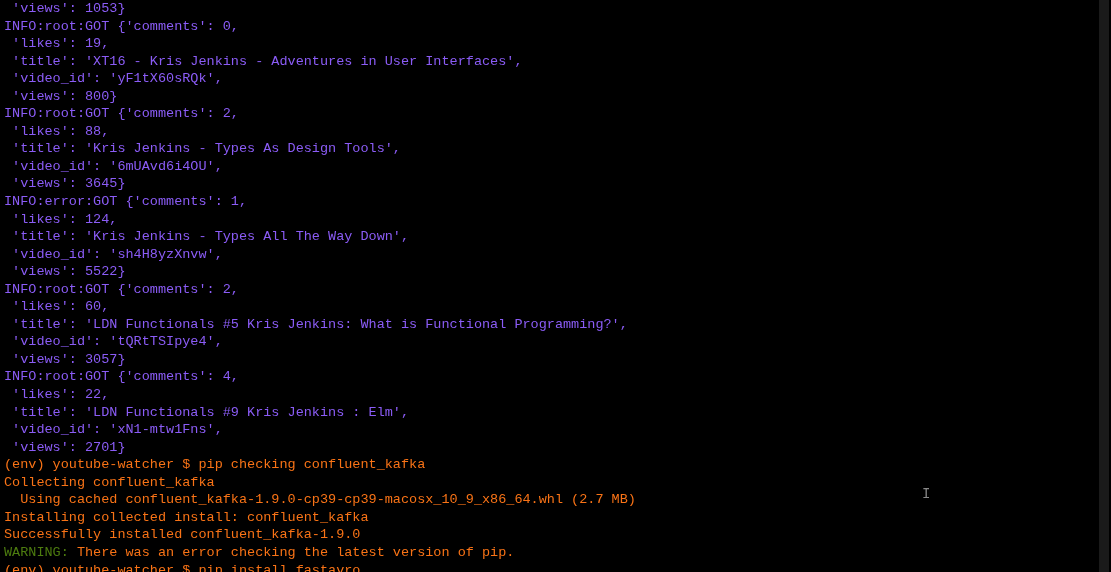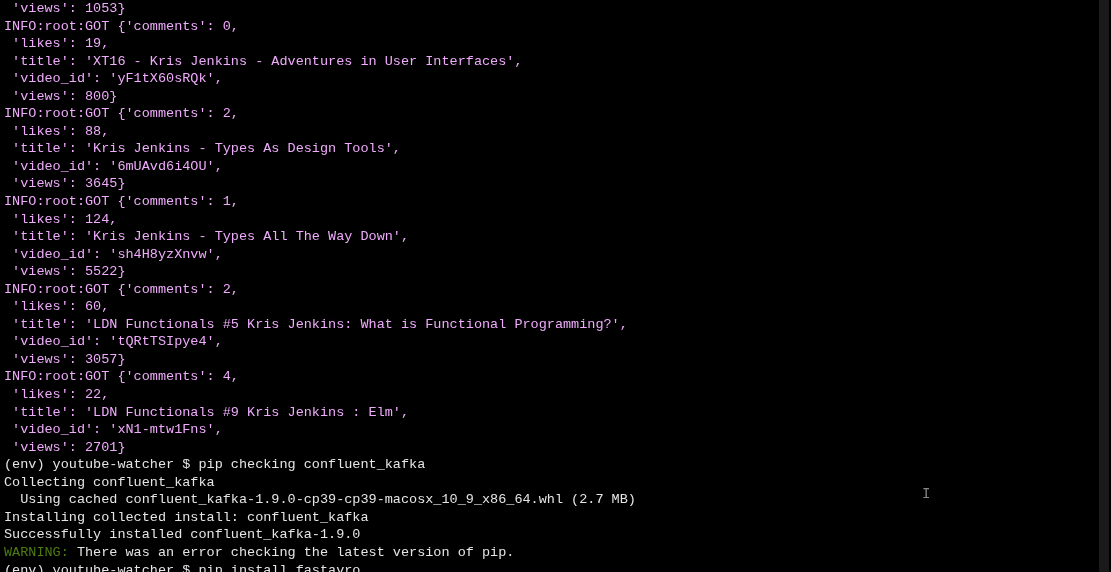--- a/index.html
+++ b/index.html
@@ -18,24 +18,24 @@
       overflow: hidden;
       position: relative;
     }
     .terminal {
       padding: 0 4px;
       white-space: pre;
       height: 100%;
       overflow: hidden;
     }
     .green {
-      color: #f0abfc;
+      color: #8b5cf6;
     }
     .gray {
-      color: #e5e5e5;
+      color: #f97316;
     }
     .orange {
       color: #4d7c0f;
     }
     .scrollbar {
       position: absolute;
       right: 0;
       top: 0;
       width: 14px;
       height: 100%;
@@ -66,21 +66,21 @@
 <span class="green">INFO:root:GOT {'comments': 0,</span>
 <span class="green"> 'likes': 19,</span>
 <span class="green"> 'title': 'XT16 - Kris Jenkins - Adventures in User Interfaces',</span>
 <span class="green"> 'video_id': 'yF1tX60sRQk',</span>
 <span class="green"> 'views': 800}</span>
 <span class="green">INFO:root:GOT {'comments': 2,</span>
 <span class="green"> 'likes': 88,</span>
 <span class="green"> 'title': 'Kris Jenkins - Types As Design Tools',</span>
 <span class="green"> 'video_id': '6mUAvd6i4OU',</span>
 <span class="green"> 'views': 3645}</span>
-<span class="green">INFO:root:GOT {'comments': 1,</span>
+<span class="green">INFO:error:GOT {'comments': 1,</span>
 <span class="green"> 'likes': 124,</span>
 <span class="green"> 'title': 'Kris Jenkins - Types All The Way Down',</span>
 <span class="green"> 'video_id': 'sh4H8yzXnvw',</span>
 <span class="green"> 'views': 5522}</span>
 <span class="green">INFO:root:GOT {'comments': 2,</span>
 <span class="green"> 'likes': 60,</span>
 <span class="green"> 'title': 'LDN Functionals #5 Kris Jenkins: What is Functional Programming?',</span>
 <span class="green"> 'video_id': 'tQRtTSIpye4',</span>
 <span class="green"> 'views': 3057}</span>
 <span class="green">INFO:root:GOT {'comments': 4,</span>

